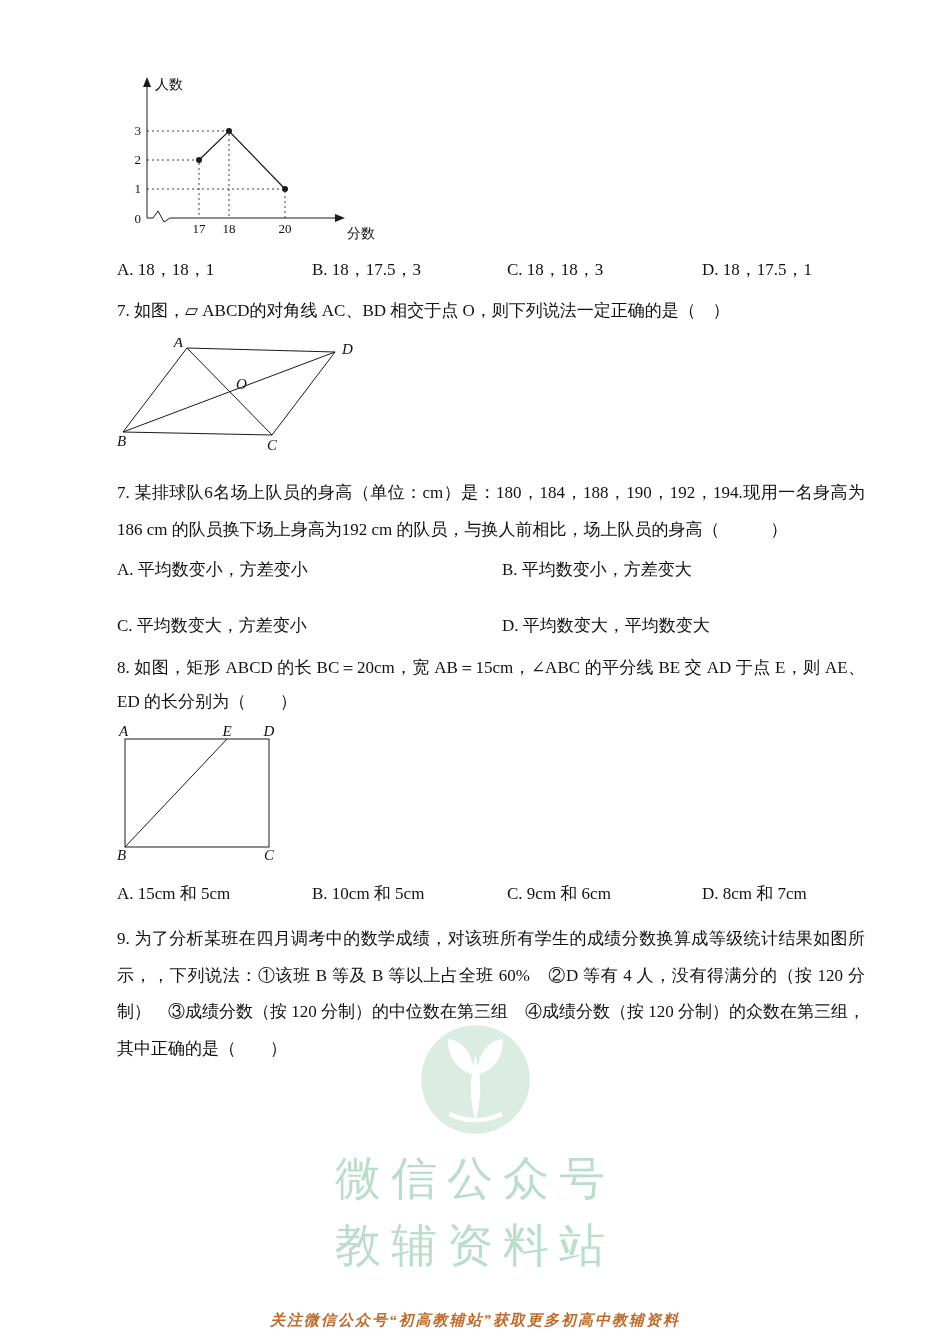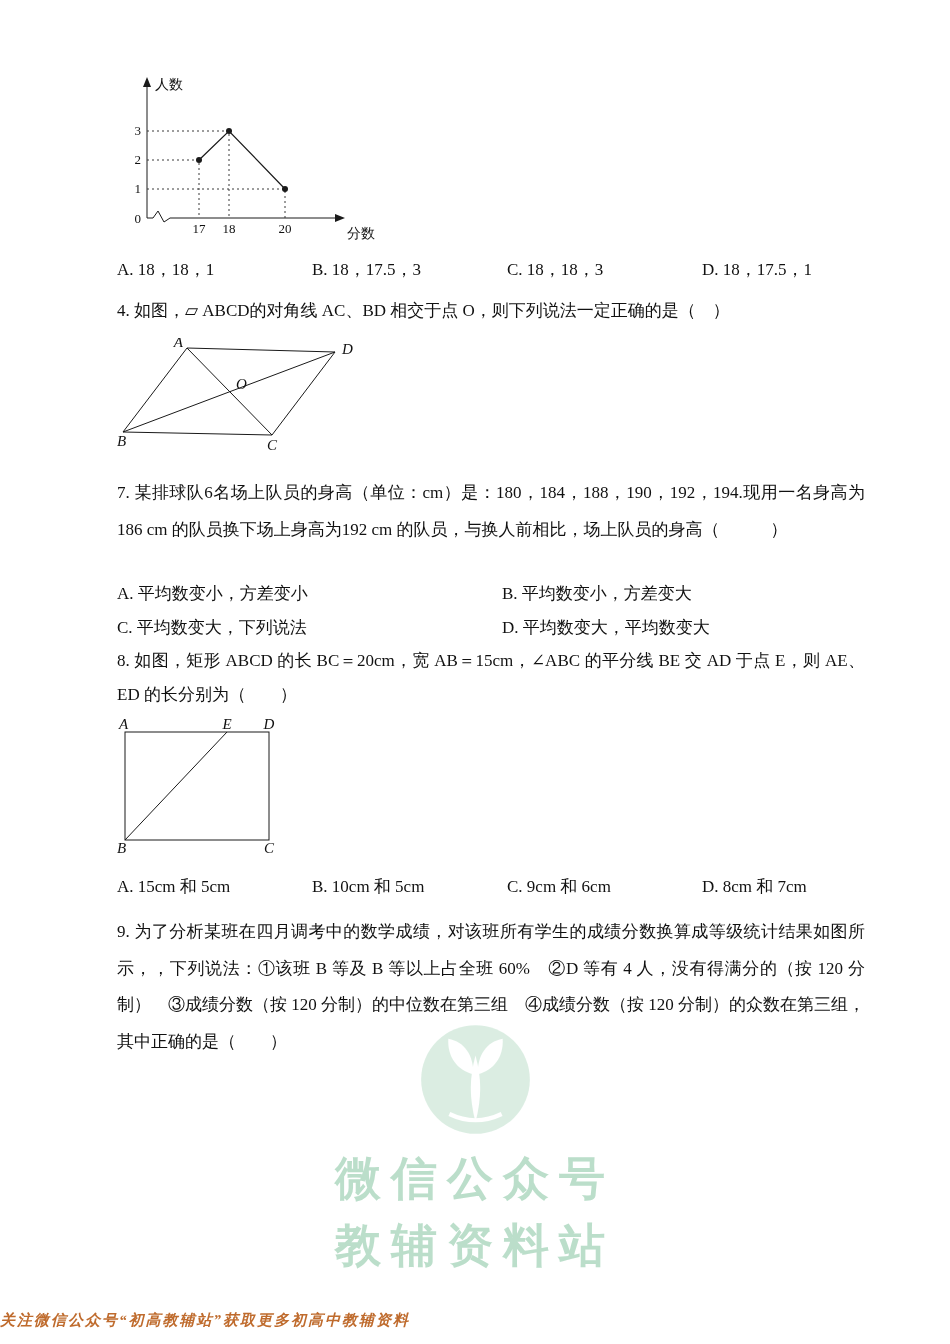--- a/index.html
+++ b/index.html
@@ -9,21 +9,21 @@
     background:#ffffff; overflow:hidden; color:#111;
     font-family:"Liberation Serif","DejaVu Serif",serif; font-size:17px;
   }
   .content { position:relative; z-index:2; padding:70px 85px 0 117px; }
 
   .qtext { line-height:1.6; margin-top:16px; text-align:justify; }
   .qtext.wide { line-height:2.15; }
 
   .options-row { display:grid; grid-template-columns:195px 195px 195px 1fr; margin-top:13px; }
   .options-row span { white-space:nowrap; }
-  .options-grid { display:grid; grid-template-columns:385px 1fr; row-gap:11px; margin-top:34px; }
+  .options-grid { display:grid; grid-template-columns:385px 1fr; row-gap:33px; margin-top:10px; }
   .options-grid span { white-space:nowrap; }
 
   figure { margin:0; }
   .fig-chart { margin-top:0; }
   .fig-para  { margin-top:14px; }
   .fig-rect  { margin-top:6px; }
 
   svg { display:block; }
   svg text { font-family:"Liberation Serif","DejaVu Serif",serif; fill:#111; }
   .fig-label { font-style:italic; font-size:15px; }
@@ -33,26 +33,26 @@
   .thin   { stroke:#1a1a1a; stroke-width:1; fill:none; }
   .dashed { stroke:#3a3a3a; stroke-width:1; fill:none; stroke-dasharray:2 3; }
 
   .watermark {
     position:absolute; left:0; right:0; top:1022px; z-index:1;
     text-align:center; user-select:none;
   }
   .wm-logo { display:block; margin:0 auto 8px auto; opacity:0.55; }
   .wm-text {
     font-family:"Liberation Sans","DejaVu Sans",sans-serif;
-    font-size:46px; font-weight:bold; letter-spacing:10px; line-height:1.45;
+    font-size:46px; font-weight:normal; letter-spacing:10px; line-height:1.45;
     color:rgba(151,205,173,0.65);
   }
   .footer {
     position:absolute; left:0; right:0; bottom:14px; z-index:2;
-    color:#bf6b2d; font-size:15px; letter-spacing:2px;
+    text-align:center; color:#bf6b2d; font-size:15px; letter-spacing:2px;
     font-weight:bold; font-style:italic;
     font-family:"Liberation Serif","DejaVu Serif",serif;
   }
 </style>
 </head>
 <body>
 
 <div class="page">
 
   <div class="watermark">
@@ -99,46 +99,46 @@
       </svg>
     </figure>
 
     <div class="options-row">
       <span>A. 18，18，1</span>
       <span>B. 18，17.5，3</span>
       <span>C. 18，18，3</span>
       <span>D. 18，17.5，1</span>
     </div>
 
-    <p class="qtext">4. 如图，▱ ABCD的对角线 AC、BD 相交于点 O，则下列说法一定正确的是（　）</p>
+    <p class="qtext">7. 如图，▱ ABCD的对角线 AC、BD 相交于点 O，则下列说法一定正确的是（　）</p>
 
     <figure class="fig-para">
       <svg width="245" height="115" viewBox="0 0 245 115">
         <polygon class="thin" points="70,10 218,14 155,97 6,94"></polygon>
         <line class="thin" x1="70" y1="10" x2="155" y2="97"></line>
         <line class="thin" x1="6" y1="94" x2="218" y2="14"></line>
         <text class="fig-label" x="66" y="9" text-anchor="end">A</text>
         <text class="fig-label" x="225" y="16">D</text>
         <text class="fig-label" x="0" y="108">B</text>
         <text class="fig-label" x="155" y="112" text-anchor="middle">C</text>
         <text class="fig-label" x="119" y="51">O</text>
       </svg>
     </figure>
 
 
     <p class="qtext wide" style="margin-top:22px">7. 某排球队6名场上队员的身高（单位：cm）是：180，184，188，190，192，194.现用一名身高为186 cm 的队员换下场上身高为192 cm 的队员，与换人前相比，场上队员的身高（　　　）</p>
 
     <div class="options-grid">
       <span>A. 平均数变小，方差变小</span>
       <span>B. 平均数变小，方差变大</span>
-      <span>C. 平均数变大，下列说法</span>
+      <span>C. 平均数变大，方差变小</span>
       <span>D. 平均数变大，平均数变大</span>
     </div>
 
-    <p class="qtext" style="margin-top:5px; line-height:2.0">8. 如图，矩形 ABCD 的长 BC＝20cm，宽 AB＝15cm，∠ABC 的平分线 BE 交 AD 于点 E，则 AE、ED 的长分别为（　　）</p>
+    <p class="qtext" style="margin-top:14px; line-height:2.0">8. 如图，矩形 ABCD 的长 BC＝20cm，宽 AB＝15cm，∠ABC 的平分线 BE 交 AD 于点 E，则 AE、ED 的长分别为（　　）</p>
 
     <figure class="fig-rect">
       <svg width="170" height="137" viewBox="0 0 170 137">
         <rect class="thin" x="8" y="14" width="144" height="108"></rect>
         <line class="thin" x1="8" y1="122" x2="110" y2="14"></line>
         <text class="fig-label" x="2" y="11">A</text>
         <text class="fig-label" x="110" y="11" text-anchor="middle">E</text>
         <text class="fig-label" x="152" y="11" text-anchor="middle">D</text>
         <text class="fig-label" x="0" y="135">B</text>
         <text class="fig-label" x="152" y="135" text-anchor="middle">C</text>

